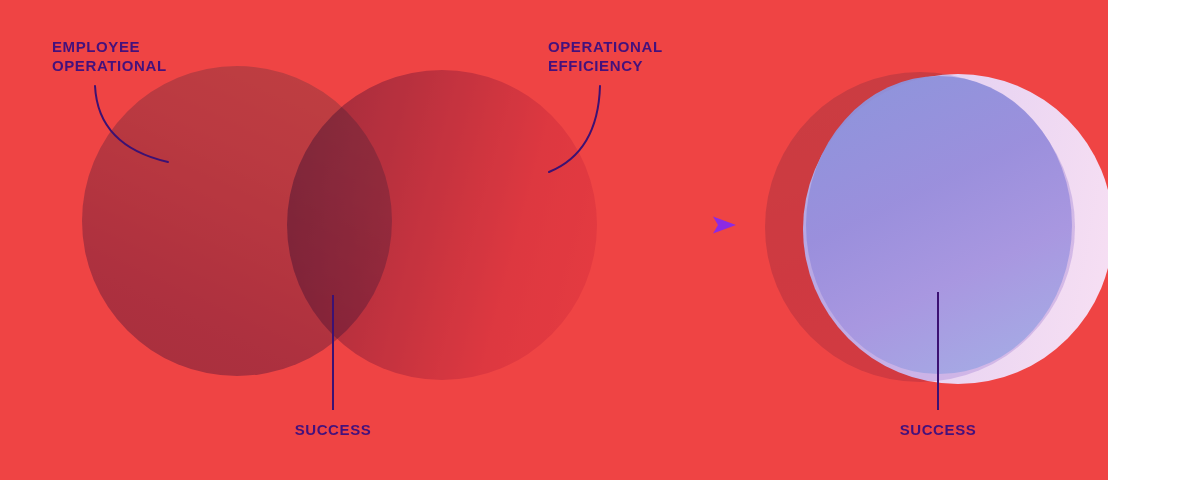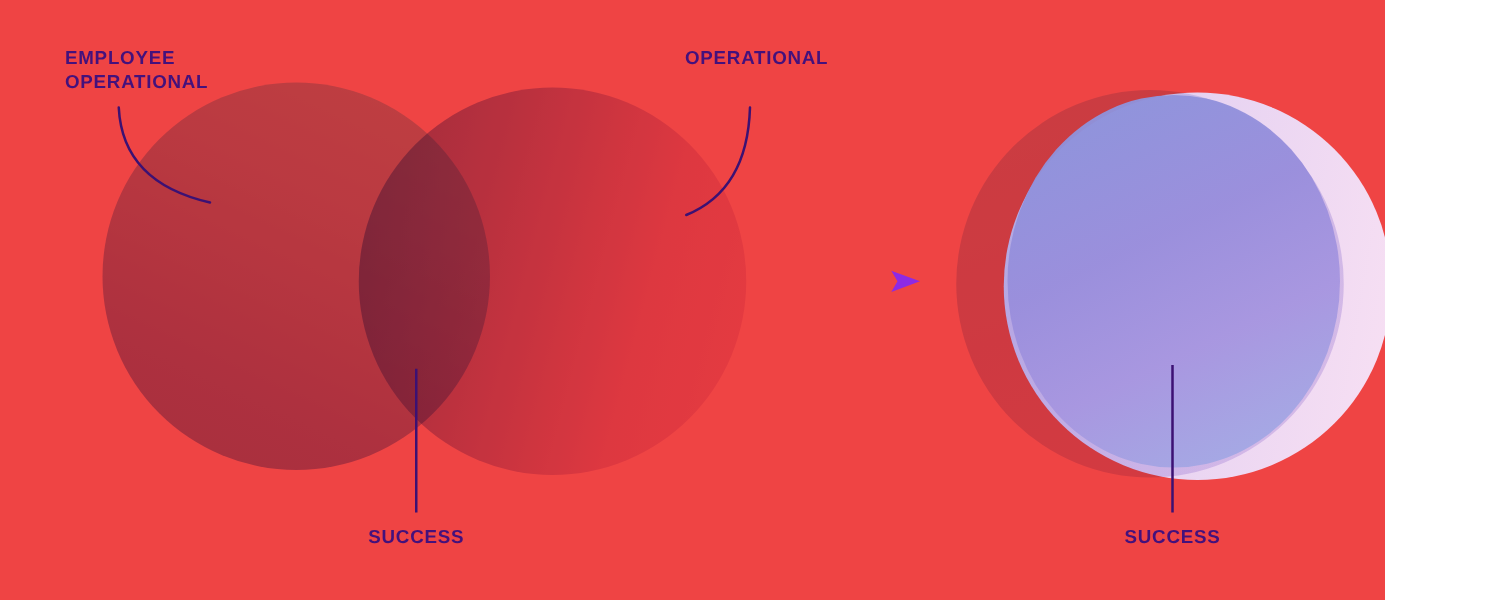--- a/index.html
+++ b/index.html
@@ -91,20 +91,21 @@
   <div class="circle circle-front blend"></div>
   <div class="overlap-ellipse"></div>
 
   <div class="label lbl-employee">
     <span>EMPLOYEE</span>
     <span>OPERATIONAL</span>
   </div>
 
   <div class="label lbl-operational">
     <span>OPERATIONAL</span>
+    <span>EFFICIENCY</span>
   </div>
 
   <div class="label lbl-success-left">SUCCESS</div>
 
   <div class="label lbl-success-right">SUCCESS</div>
 
   <svg class="leader-svg" style="left:78px; top:84px;" width="95" height="85" viewBox="0 0 95 85">
     <path d="M17 2 Q20 62 90 78"></path>
   </svg>
 

